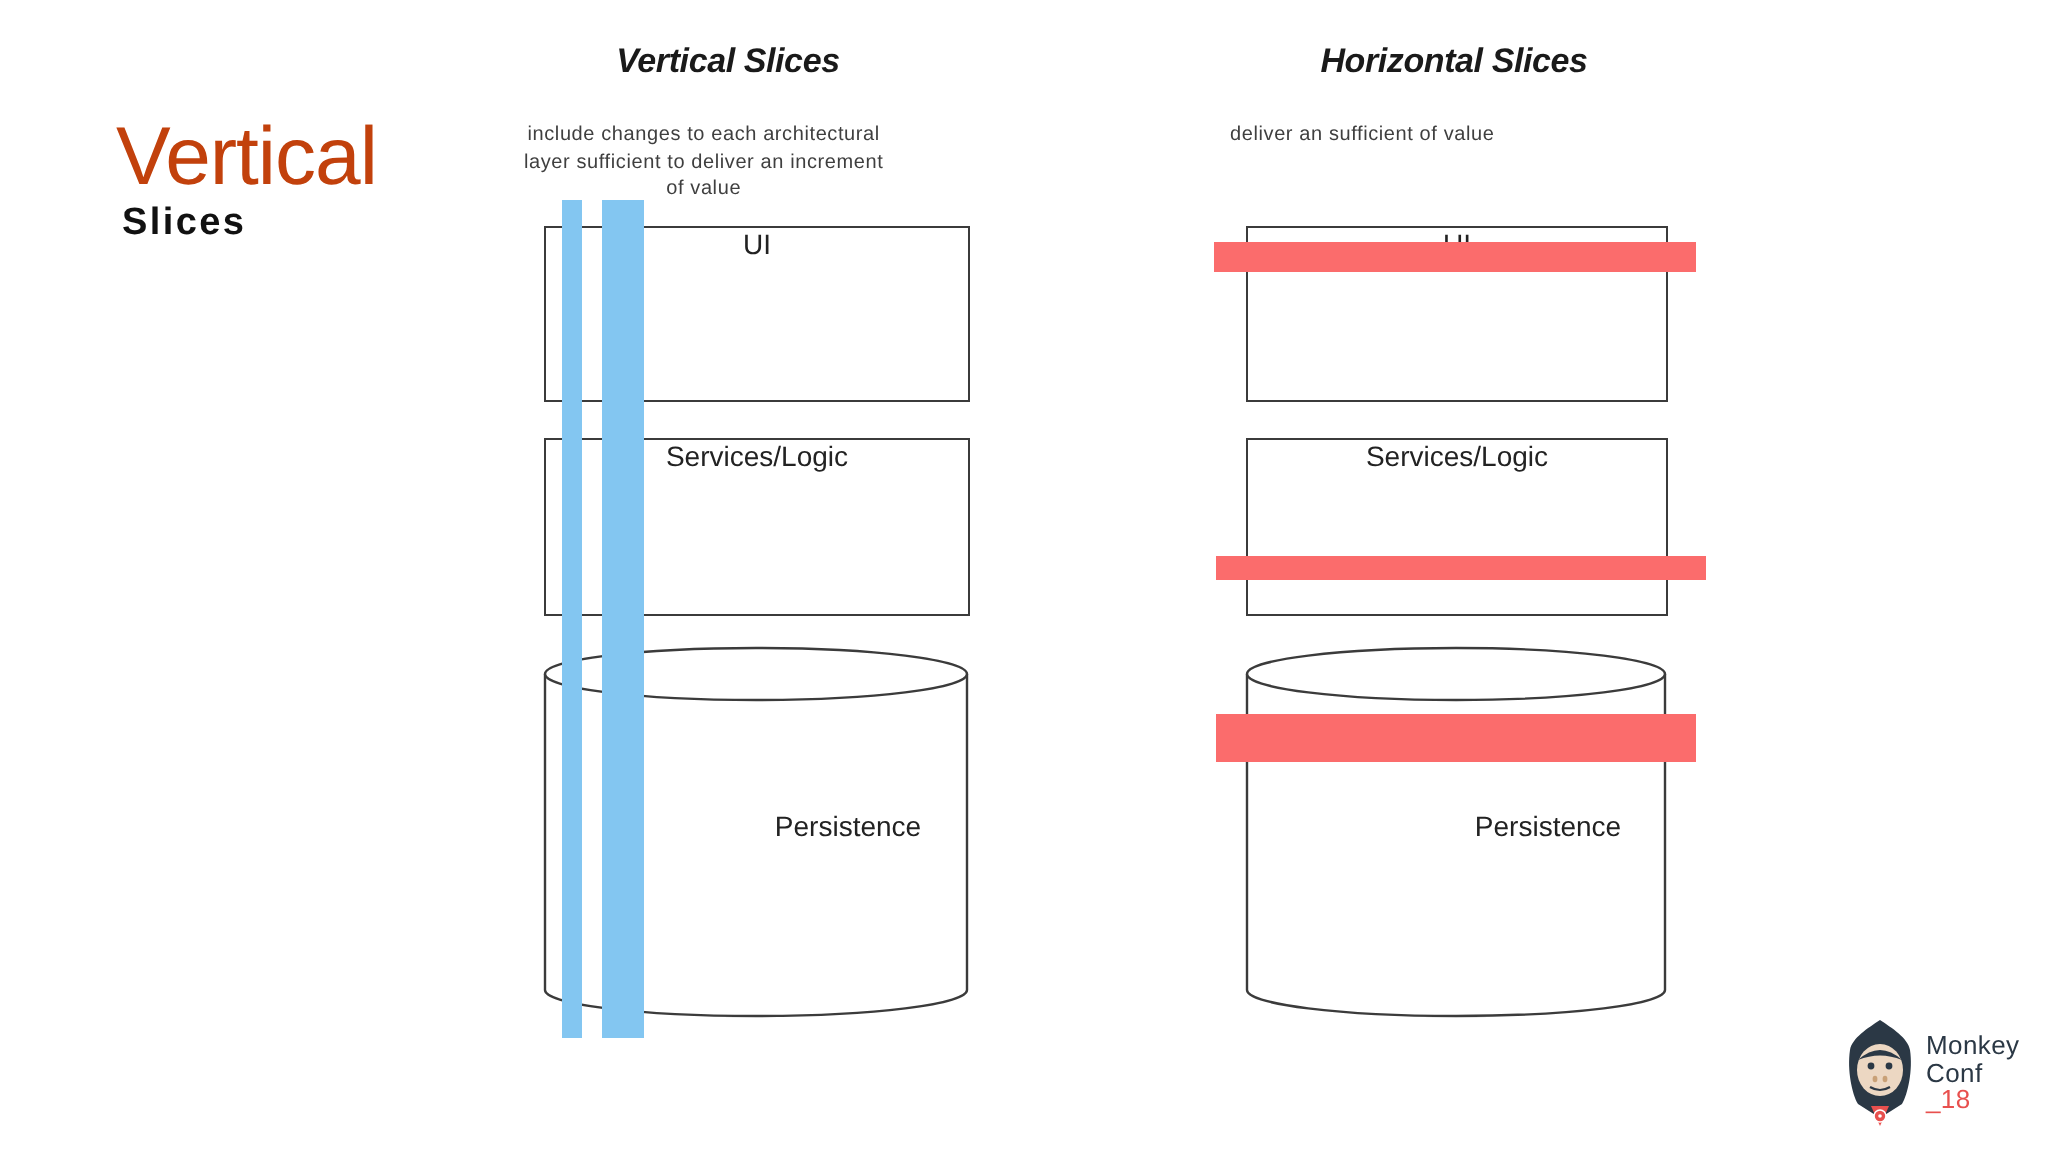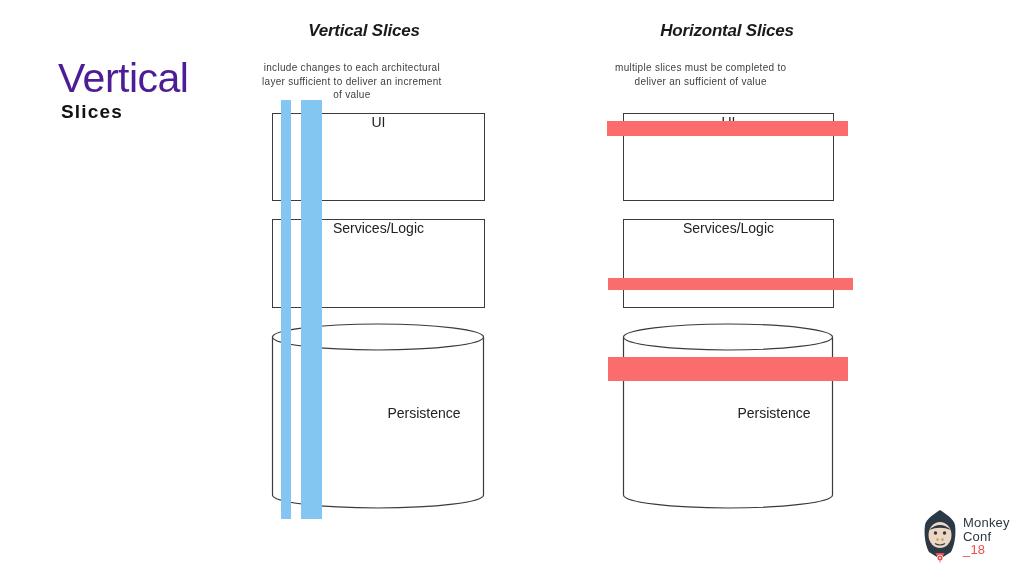--- a/index.html
+++ b/index.html
@@ -3,21 +3,21 @@
 <meta charset="utf-8">
 <style>
   html,body{margin:0;padding:0;background:#fff;}
   .slide{
     position:relative;width:1024px;height:576px;background:#ffffff;
     overflow:hidden;font-family:"Liberation Sans",sans-serif;color:#1f1f1f;
   }
   
   .heading-primary{
     position:absolute;left:58px;top:54px;font-size:41px;line-height:48px;
-    letter-spacing:-0.5px;color:#4c1d95;font-weight:400;
+    letter-spacing:-0.5px;color:#c2410c;font-weight:400;
   }
   .heading-secondary{
     position:absolute;left:61px;top:101px;font-size:19px;line-height:22px;
     letter-spacing:1.2px;color:#111;font-weight:700;
   }
   
   .diagram-title{
     position:absolute;top:21px;width:220px;text-align:center;
     font-size:17px;font-weight:700;letter-spacing:-0.2px;color:#1a1a1a;font-style:italic;
   }
@@ -79,21 +79,20 @@
       <ellipse cx="107" cy="14" rx="105.5" ry="13" fill="#ffffff" stroke="#3b3b3b" stroke-width="1.2"></ellipse>
     </svg>
     <div class="cyl-label">Persistence</div>
   </div>
 
   <div class="vbar" style="left:281px;top:100px;width:10px;height:419px;"></div>
   <div class="vbar" style="left:301px;top:100px;width:21px;height:419px;"></div>
 
   <div class="diagram-title right">Horizontal Slices</div>
   <div class="caption right">
-    <div>multiple slices must be completed to</div>
     <div>deliver an sufficient of value</div>
   </div>
 
   <div class="layer-box" style="left:623px;top:113px;width:209px;height:86px;">
     <span>UI</span>
   </div>
   <div class="layer-box" style="left:623px;top:219px;width:209px;height:87px;">
     <span>Services/Logic</span>
   </div>
 

